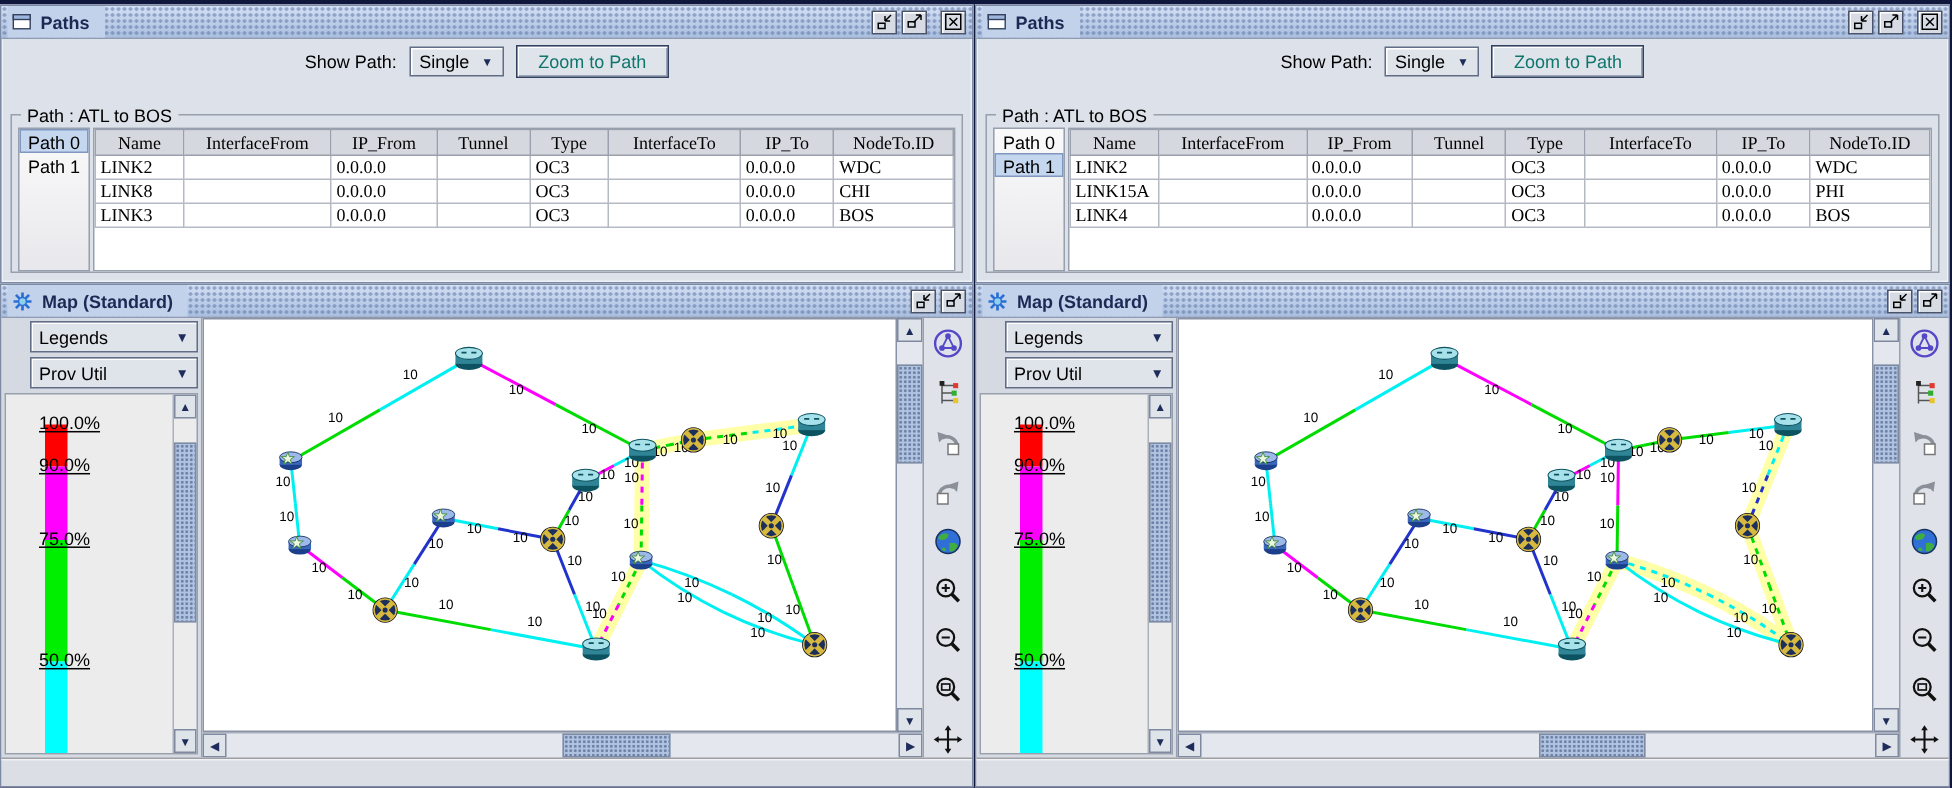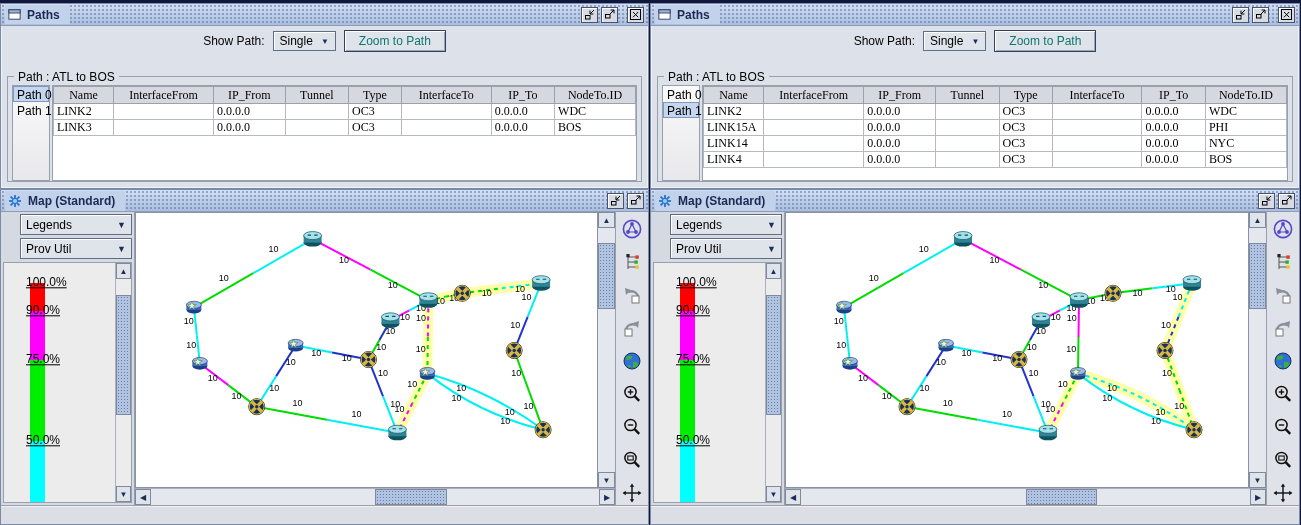--- a/index.html
+++ b/index.html
@@ -6,42 +6,42 @@
   html,body { width:1301px; height:525px; overflow:hidden; }
   body { font-family:"Liberation Sans","DejaVu Sans",sans-serif; font-size:11px; background:#10173d; }
   .root { display:flex; width:1301px; margin-top:3px; }
   .half { width:650px; height:522px; display:flex; flex-direction:column; background:#c8ccd8; }
   .half.left { border-right:1px solid #10173d; }
 
   
   .frame { border:1px solid #7d8aa3; box-shadow: inset 0 0 0 1px #eef1f7; background:#dde1e9; display:flex; flex-direction:column; }
   .frame-paths { height:186px; flex:none; }
   .frame-map { flex:1; min-height:0; }
-  .titlebar { height:22px; flex:none; display:flex; align-items:center; padding:0 4px;
+  .titlebar { height:22px; flex:none; display:flex; padding:0 4px;
     background-image: radial-gradient(rgba(93,117,163,.55) 1px, transparent 1.4px), linear-gradient(180deg,#d3dff4,#a9bedf);
     background-size:4px 4px,100% 100%; border-bottom:1px solid #8d9bb5; }
   .title-chip { display:flex; align-items:center; gap:5px; background:#c2d2eb; padding:2px 10px 2px 2px; }
   .title-text { font-size:12px; font-weight:bold; color:#1b2a55; white-space:nowrap; }
   .title-icon svg { display:block; }
   .winbtns { margin-left:auto; display:flex; align-items:center; gap:3px; }
   .winbtn { width:17px; height:16px; background:#d6dbe4; border:1px solid #49536b;
     box-shadow: inset 1px 1px 0 #fff; display:flex; align-items:center; justify-content:center; }
   .winbtn.gap { margin-left:6px; }
 
   
   .paths-toolbar { height:30px; flex:none; display:flex; align-items:center; justify-content:center; gap:8px; }
   .combo { display:flex; align-items:center; gap:8px; background:#dfe3ea; border:1px solid #616d85;
     box-shadow: inset 1px 1px 0 #fff; padding:2px 6px; font-size:12px; }
   .combo .arr { font-size:8px; color:#1d2c5a; }
   .btn { background:#dfe3ea; border:1px solid #33415e; box-shadow: inset 1px 1px 0 #fff, inset -1px -1px 0 #9aa5b8;
     padding:3px 14px; font-size:12px; color:#0f766e; }
   .groupbox { position:relative; flex:1; margin:20px 6px 6px 6px; border:1px solid #98a0ae; padding:8px 4px 0 4px; }
   .group-title { position:absolute; top:-7px; left:6px; background:#dde1e9; padding:0 4px; font-size:12px; color:#000; }
   .paths-body { display:flex; height:100%; gap:2px; }
-  .pathlist { width:38px; flex:none; border:1px solid #98a0ae; background:linear-gradient(180deg,#fafafa,#e8e8ec); align-self:stretch;text-align:center; }
+  .pathlist { width:48px; flex:none; border:1px solid #98a0ae; background:linear-gradient(180deg,#fafafa,#e8e8ec); align-self:stretch;text-align:center; }
   .pathlist .pitem { height:16px; line-height:16px; padding:0 3px; font-size:12px; white-space:nowrap; border:1px solid transparent; }
   .pathlist .pitem.sel { background:#c4d7ee; border:1px solid #8097c0; }
   .tablewrap { flex:1; background:#fff; border:1px solid #98a0ae; overflow:hidden;font-family:Liberation Serif, serif; }
   table.grid { border-collapse:collapse; width:100%; table-layout:fixed; }
   table.grid th { background:#d5d8df; border:1px solid #9aa0ac; font-weight:normal; font-size:12px; height:17px;
     padding:0 2px; overflow:hidden; white-space:nowrap; }
   table.grid td { background:#fff; border:1px solid #b4b9c3; font-size:12px; height:16px; padding:0 3px;
     overflow:hidden; white-space:nowrap; color:#000; }
 
   
@@ -163,20 +163,30 @@
                 <tbody>
                   <tr>
                     <td>LINK2</td>
                     <td>&nbsp;</td>
                     <td>0.0.0.0</td>
                     <td>&nbsp;</td>
                     <td>OC3</td>
                     <td>&nbsp;</td>
                     <td>0.0.0.0</td>
                     <td>WDC</td>
+                  </tr>
+                  <tr>
+                    <td>LINK8</td>
+                    <td>&nbsp;</td>
+                    <td>0.0.0.0</td>
+                    <td>&nbsp;</td>
+                    <td>OC3</td>
+                    <td>&nbsp;</td>
+                    <td>0.0.0.0</td>
+                    <td>CHI</td>
                   </tr>
                   <tr>
                     <td>LINK3</td>
                     <td>&nbsp;</td>
                     <td>0.0.0.0</td>
                     <td>&nbsp;</td>
                     <td>OC3</td>
                     <td>&nbsp;</td>
                     <td>0.0.0.0</td>
                     <td>BOS</td>
@@ -631,30 +641,20 @@
                     <td>LINK15A</td>
                     <td>&nbsp;</td>
                     <td>0.0.0.0</td>
                     <td>&nbsp;</td>
                     <td>OC3</td>
                     <td>&nbsp;</td>
                     <td>0.0.0.0</td>
                     <td>PHI</td>
                   </tr>
                   <tr>
-                    <td>LINK14</td>
-                    <td>&nbsp;</td>
-                    <td>0.0.0.0</td>
-                    <td>&nbsp;</td>
-                    <td>OC3</td>
-                    <td>&nbsp;</td>
-                    <td>0.0.0.0</td>
-                    <td>NYC</td>
-                  </tr>
-                  <tr>
                     <td>LINK4</td>
                     <td>&nbsp;</td>
                     <td>0.0.0.0</td>
                     <td>&nbsp;</td>
                     <td>OC3</td>
                     <td>&nbsp;</td>
                     <td>0.0.0.0</td>
                     <td>BOS</td>
                   </tr>
                 </tbody>

